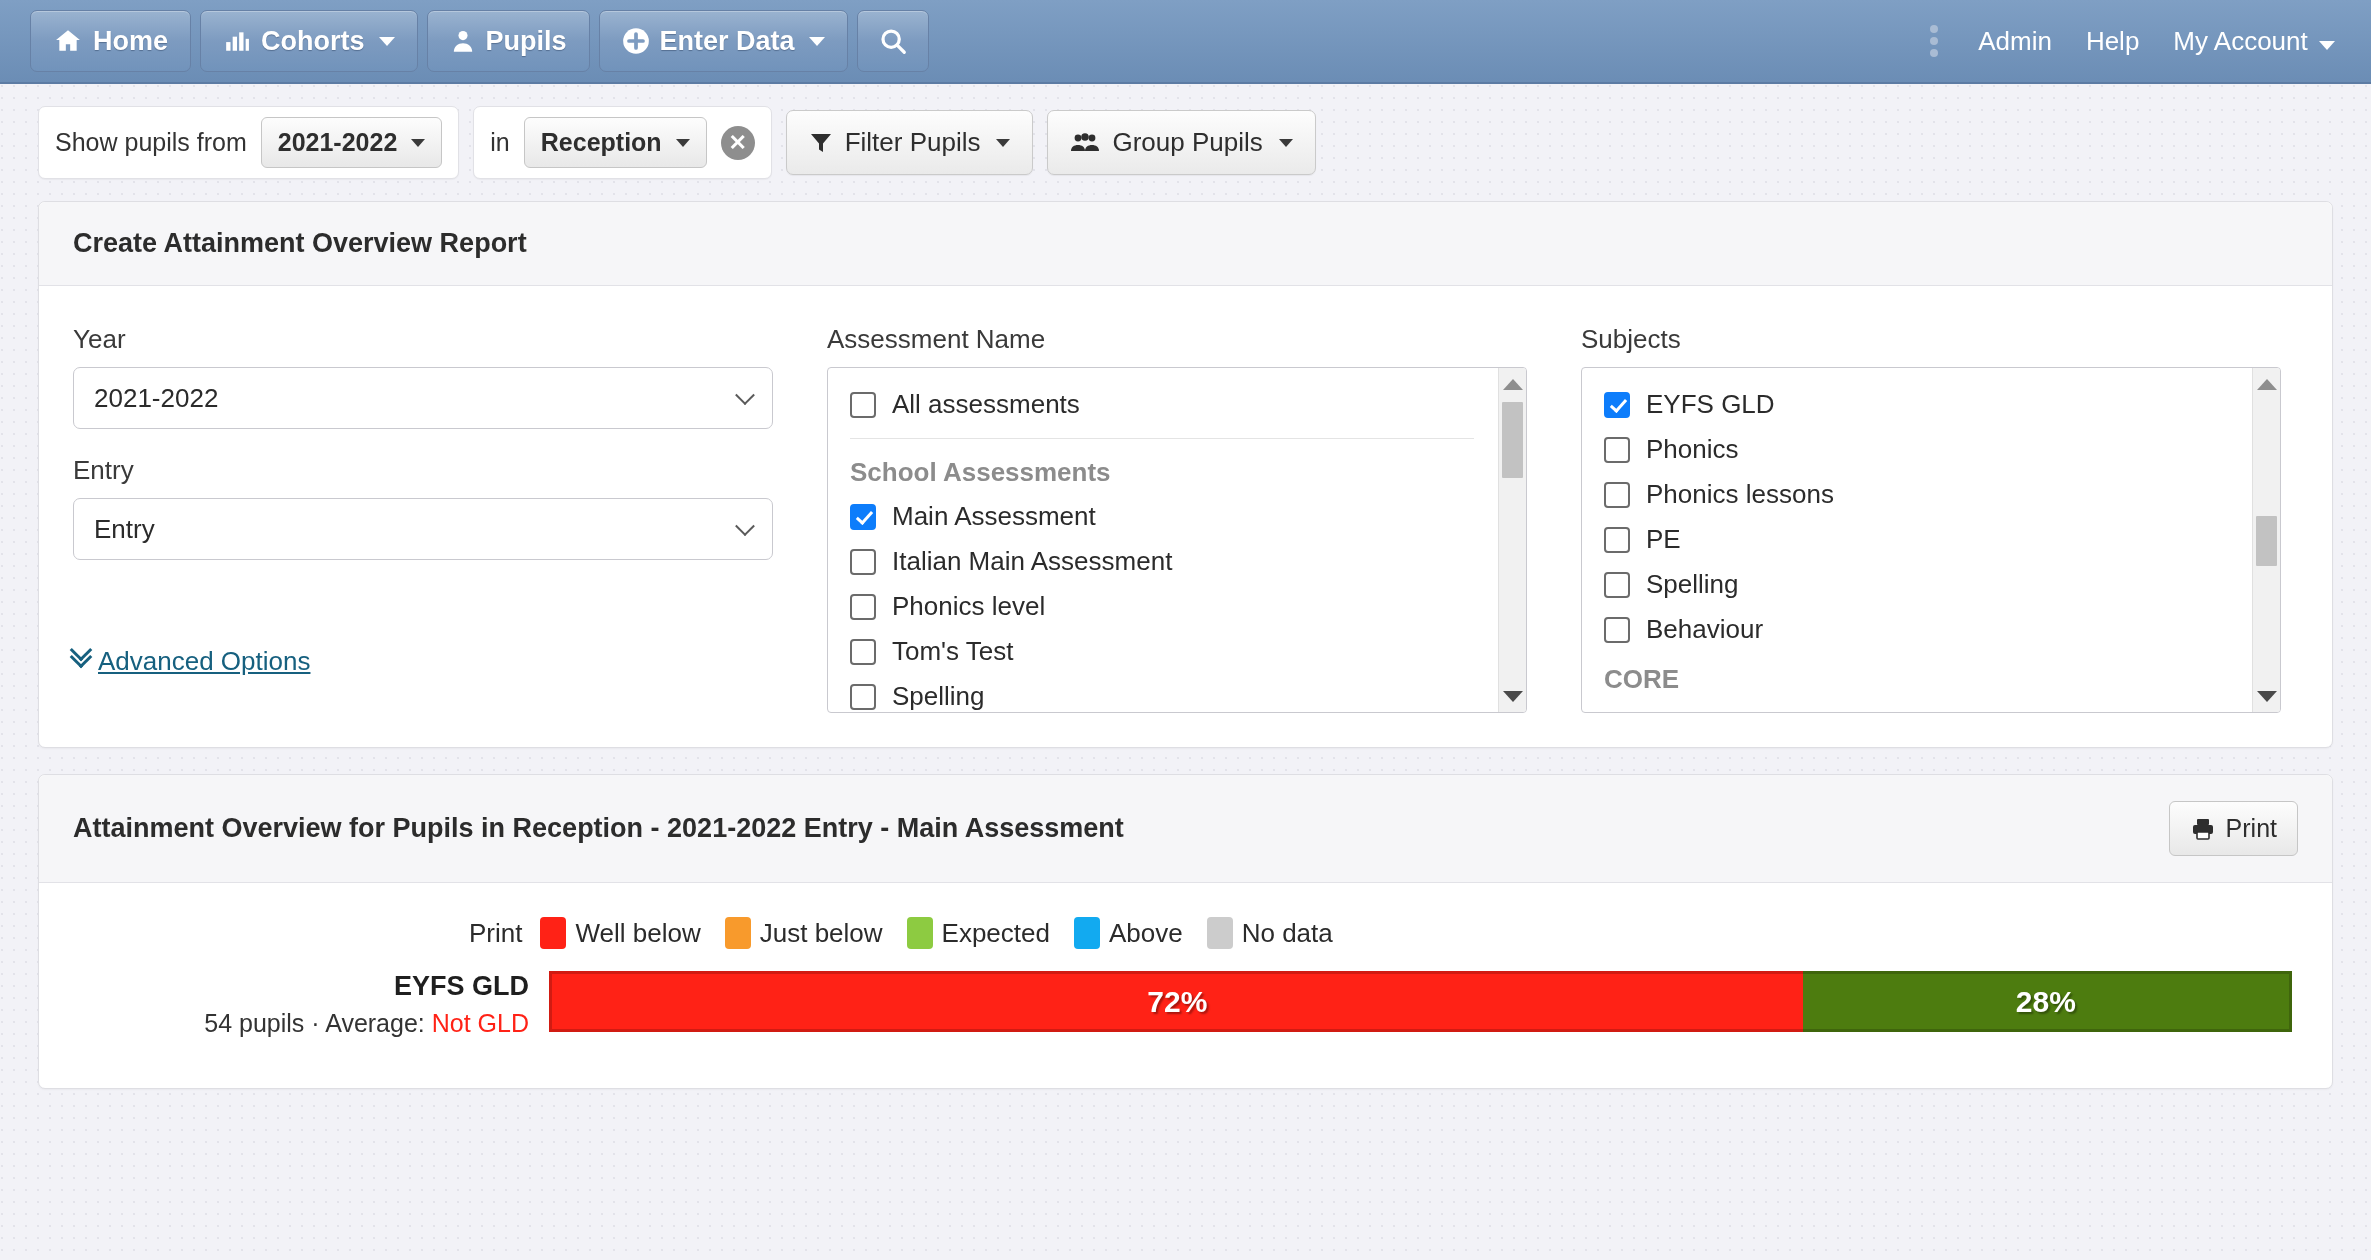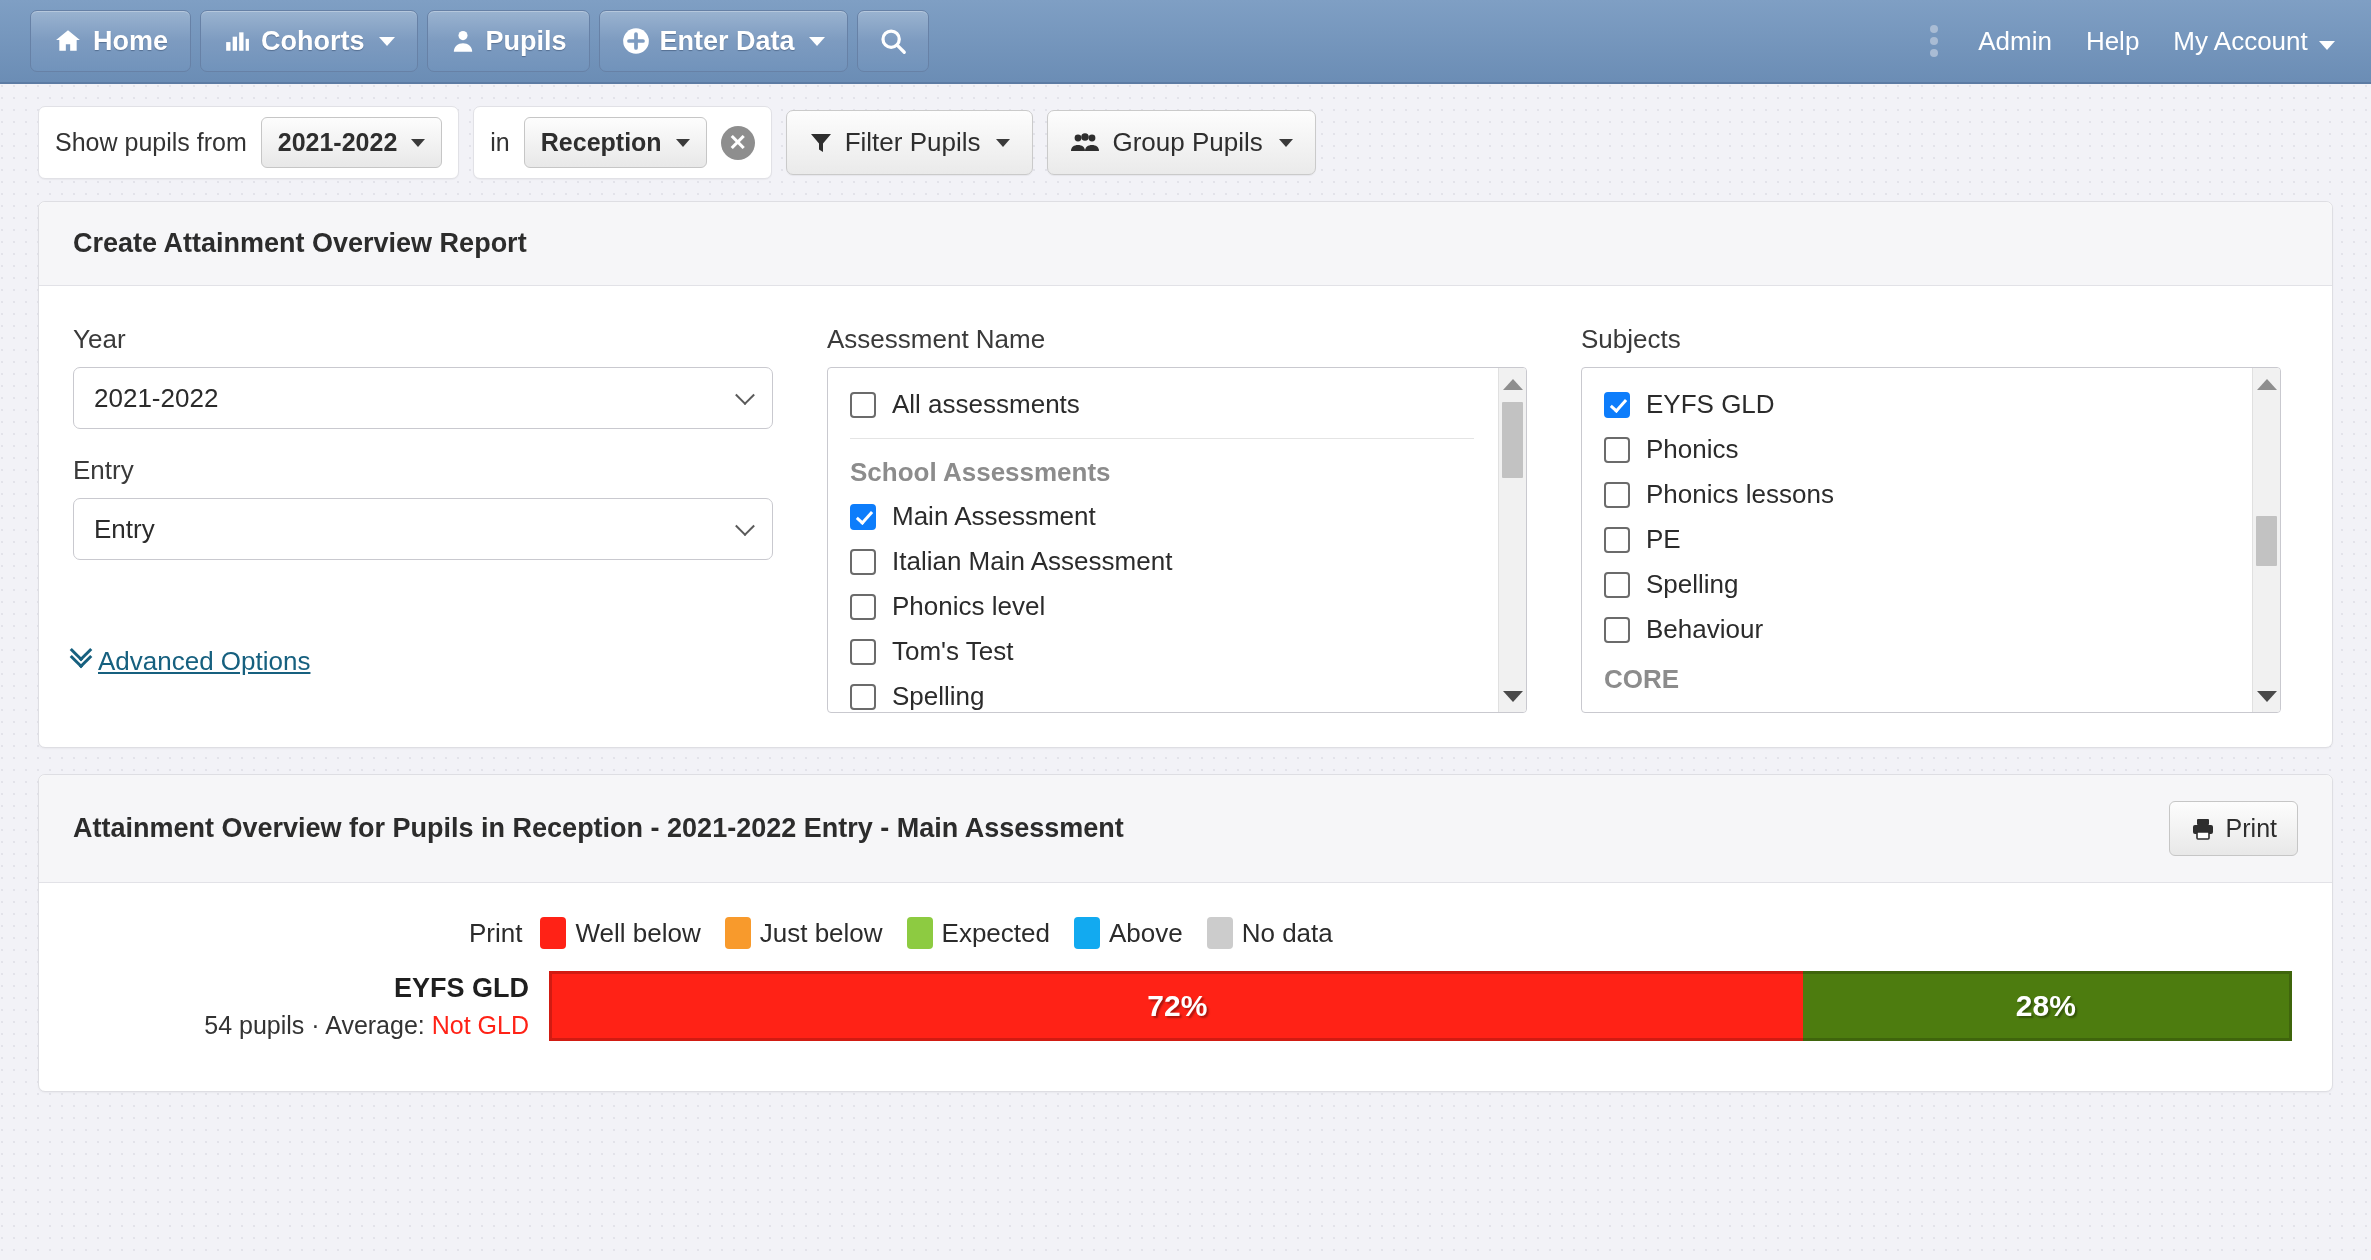--- a/index.html
+++ b/index.html
@@ -292,21 +292,21 @@
     text-align: right;
     padding-right: 20px;
     display: flex; flex-direction: column; justify-content: center;
   }
   .chart-label .name { font-size: 27px; font-weight: bold; color: #1f1f1f; }
   .chart-label .sub  { font-size: 25px; color: #333333; margin-top: 7px; }
   .chart-label .sub .avgval { color: #ff2216; }
 
   .bar {
     flex: 1;
-    height: 70px;
+    height: 61px;
     display: flex;
     overflow: hidden;
   }
   .seg {
     display: flex; align-items: center; justify-content: center;
     color: #ffffff;
     font-size: 30px;
     font-weight: bold;
     text-shadow: 2px 2px 2px rgba(0,0,0,0.35);
     border-top: 3px solid rgba(0,0,0,0.18);

